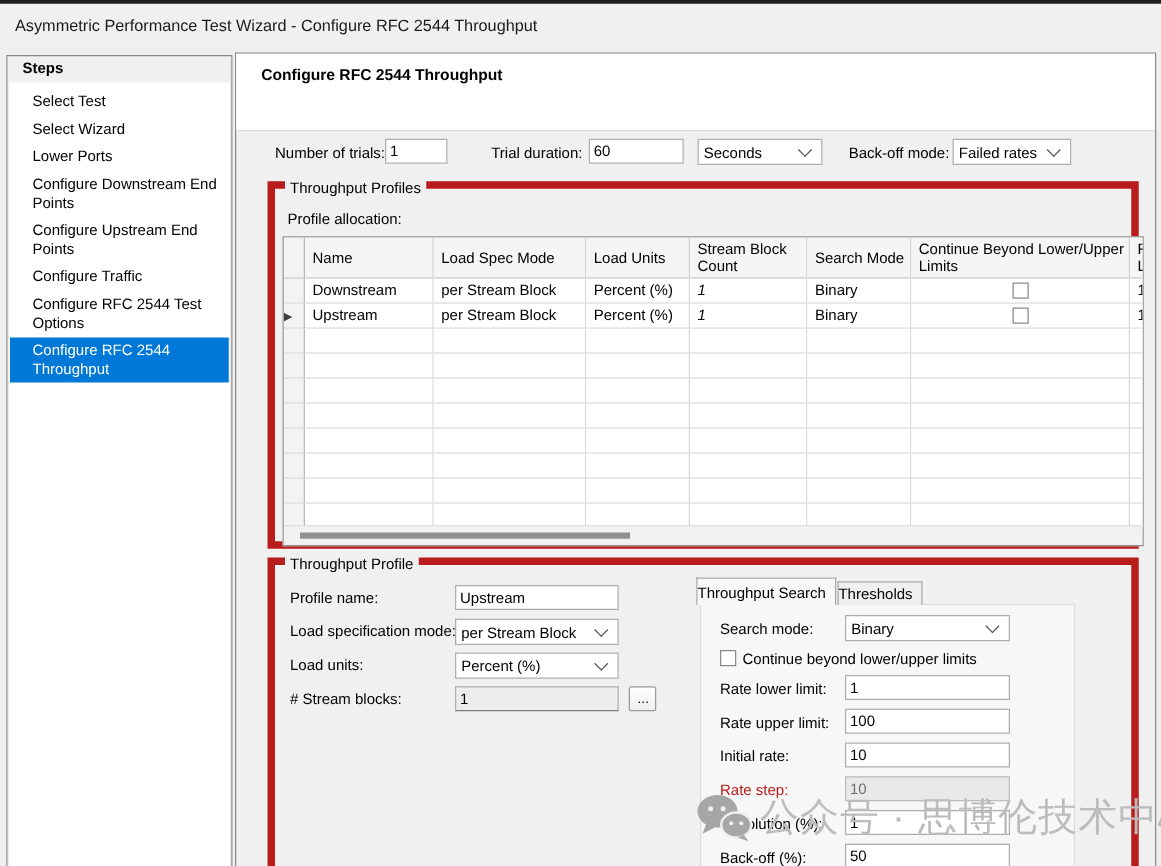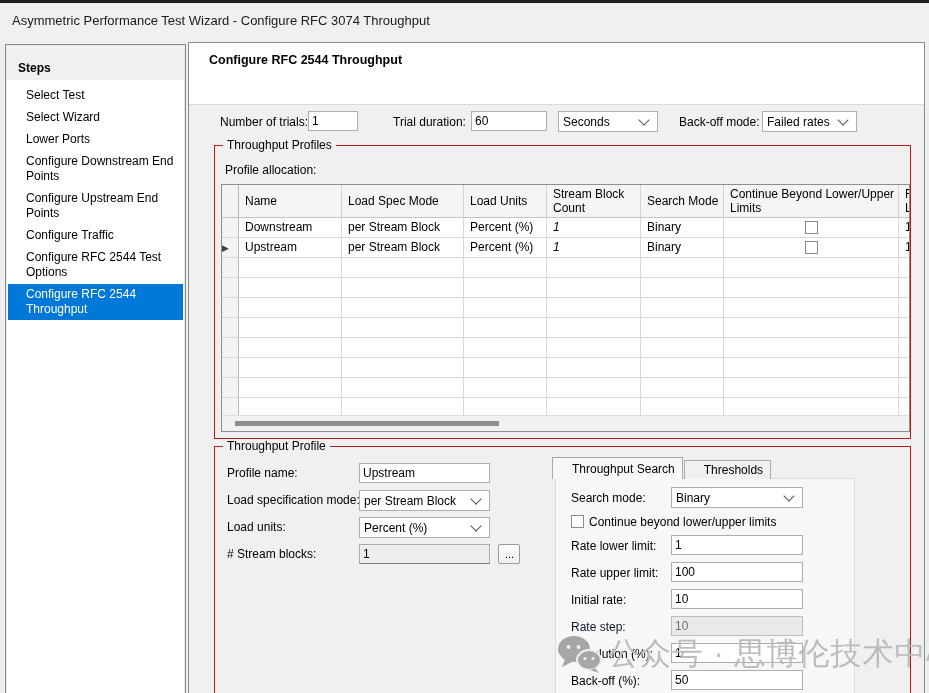--- a/index.html
+++ b/index.html
@@ -13,48 +13,48 @@
   .titlebar{
     position:absolute;left:0;top:0;width:929px;height:38px;box-sizing:border-box;
     background:#f0f0f0;border-top:3px solid #1f1f1f;
   }
   .titlebar span{display:inline-block;margin:10px 0 0 12px;font-size:13px;color:#1a1a1a;}
   
   .sidebar{
     position:absolute;left:5px;top:44px;width:181px;height:660px;box-sizing:border-box;
     background:#ffffff;border:1px solid #8b8b8b;box-shadow:inset 0 0 0 1px #e6e6e6;
   }
-  .steps-header{background:#f0f0f0;font-weight:bold;padding:15px 0 5px 11px;margin:1px;}
+  .steps-header{background:#f0f0f0;font-weight:bold;padding:1px 0 5px 11px;margin:1px;}
   .steps-list{padding-top:3px;}
   .step-item{padding:3px 6px 3px 18px;margin:1px 2px;line-height:15px;cursor:default;}
   .step-item.selected{color:#fff;}
   
   .main{
     position:absolute;left:188px;top:42px;width:737px;height:660px;box-sizing:border-box;
     background:#f0f0f0;border:1px solid #8b8b8b;
   }
   .main-header{position:absolute;left:0;top:0;right:0;height:61px;background:#ffffff;border-bottom:1px solid #dadada;}
   .main-header .title{position:absolute;left:20px;top:10px;font-weight:bold;font-size:12.5px;}
   .main-header .subtitle{position:absolute;left:40px;top:28px;}
   .lbl{position:absolute;white-space:nowrap;}
-  .lbl.dis{color:#0f172a;}
+  .lbl.dis{color:#b91c1c;}
   .txt{
     position:absolute;height:20px;box-sizing:border-box;background:#fff;
     border:1px solid #abadb3;padding:0 3px;font:12px "Liberation Sans","DejaVu Sans",sans-serif;color:#000;
   }
   .txt.gray{background:#eeeeee;border-bottom-color:#7e7e7e;}
   .txt.dis{background:#e9e9e9;color:#6f6f6f;border-color:#bcbcbc;}
   .combo{
     position:absolute;height:21px;box-sizing:border-box;background:#fff;border:1px solid #abadb3;
     display:flex;align-items:center;padding-left:4px;cursor:default;
   }
   .chev{width:7px;height:7px;border-right:1.4px solid #555;border-bottom:1.4px solid #555;
     transform:rotate(45deg);margin-left:auto;margin-right:9px;margin-top:-4px;}
   .checkbox{width:13px;height:13px;box-sizing:border-box;border:1px solid #8a8a8a;background:#fff;}
-  .groupbox{position:absolute;border:1px solid #b91c1c;box-sizing:border-box;}
+  .groupbox{position:absolute;border:6px solid #b91c1c;box-sizing:border-box;}
   .legend{position:absolute;top:-8px;left:8px;background:#f0f0f0;padding:0 4px;white-space:nowrap;}
   .browse-btn{
     position:absolute;width:22px;height:20px;box-sizing:border-box;text-align:center;line-height:16px;
     background:linear-gradient(#fdfdfd,#f0f0f0);border:1px solid #9a9a9a;border-radius:2px;font-size:11px;
   }
   
   .tablewrap{
     position:absolute;left:6px;top:38px;width:689px;height:248px;box-sizing:border-box;
     background:#fff;border:1px solid #8f8f8f;overflow:hidden;
   }
@@ -69,36 +69,36 @@
   }
   .tcell.rowhdr{background:#f3f3f3;border-right:1px solid #b9b9b9;padding-left:0;}
   .tcell.cbcell{display:flex;align-items:center;justify-content:center;padding:0;}
   .tcell.italic{font-style:italic;}
   .rowarrow{display:block;margin:2px auto 0;font-size:9px;color:#3f3f3f;line-height:12px;}
   .hscroll{position:absolute;left:0;right:0;bottom:0;height:15px;background:#f1f1f1;border-top:1px solid #dedede;}
   .hthumb{position:absolute;left:13px;top:5px;width:264px;height:5px;background:#8f8f8f;}
   
   .tabs{position:absolute;left:337px;top:10px;display:flex;align-items:flex-end;z-index:2;}
   .tab{box-sizing:border-box;border:1px solid #a9a9a9;border-bottom:none;background:#f0f0f0;
-    height:19px;padding:2px 7px 0 19px;white-space:nowrap;cursor:default;}
+    height:19px;padding:2px 7px 0 0;white-space:nowrap;cursor:default;}
   .tab.active{background:#f7f7f7;height:22px;padding-top:4px;margin-right:1px;position:relative;z-index:3;}
   .tabpanel{position:absolute;left:340px;top:31px;width:300px;height:256px;box-sizing:border-box;
     background:#f7f7f7;border:1px solid #dcdcdc;z-index:1;}
   
   .watermark{
     position:absolute;left:556px;top:633px;display:flex;align-items:center;gap:6px;
     z-index:20;pointer-events:none;
   }
   .watermark .wm-text{font-size:31px;color:#bcbcbc;letter-spacing:1px;white-space:nowrap;}
 </style>
 </head>
 <body>
 
 <div class="titlebar">
-  <span>Asymmetric Performance Test Wizard - Configure RFC 3074 Throughput</span>
+  <span>Asymmetric Performance Test Wizard - Configure RFC 2544 Throughput</span>
 </div>
 
 <div class="sidebar">
   <div class="steps-header">Steps</div>
   <div class="steps-list">
       <div class="step-item">Select Test</div>
       <div class="step-item">Select Wizard</div>
       <div class="step-item">Lower Ports</div>
       <div class="step-item">Configure Downstream End Points</div>
       <div class="step-item">Configure Upstream End Points</div>

